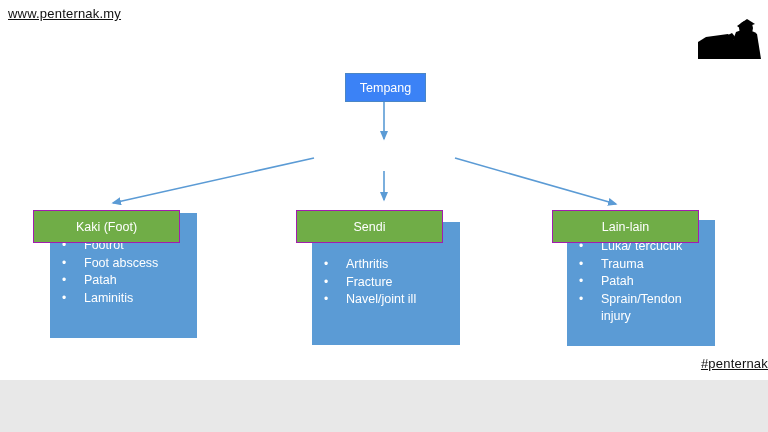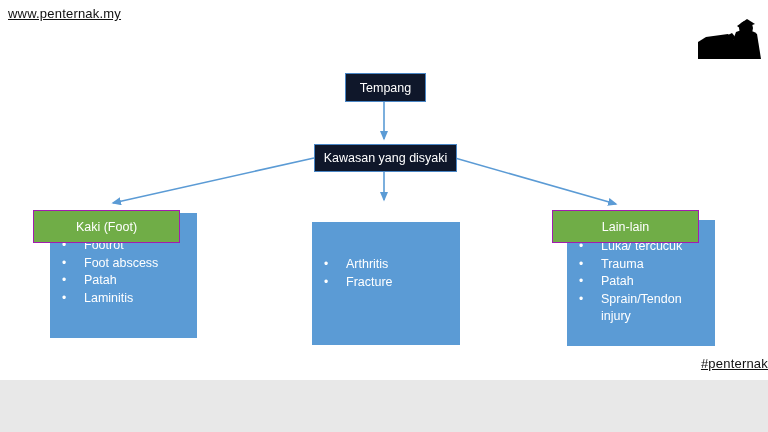--- a/index.html
+++ b/index.html
@@ -9,21 +9,21 @@
   .url{left:8px;top:6px;}
   .tag-left{left:8px;bottom:9px;}
   .tag-center{left:0;right:0;bottom:9px;text-align:right;}
   .tag-right{right:4px;bottom:9px;}
 
   .logo{position:absolute;left:696px;top:16px;width:68px;height:48px;}
 
   .connectors{position:absolute;left:0;top:0;width:768px;height:432px;z-index:1;pointer-events:none;}
 
   .node{position:absolute;display:flex;align-items:center;justify-content:center;
-        background:#0f172a;border:1.5px solid #4A86C5;color:#ffffff;font-size:12.5px;z-index:2;}
+        background:#3b82f6;border:1.5px solid #4A86C5;color:#ffffff;font-size:12.5px;z-index:2;}
   .node-root{left:345px;top:73px;width:79px;height:27px;}
   .node-hub{left:314px;top:144px;width:141px;height:26px;}
 
   .branch-head{position:absolute;top:210px;width:145px;height:31px;display:flex;align-items:center;justify-content:center;
         background:#70AD47;border:1px solid #a21caf;color:#ffffff;font-size:12.5px;z-index:3;}
   .bh-0{left:33px;} .bh-1{left:296px;} .bh-2{left:552px;}
 
   .panel{position:absolute;background:#5B9BD5;z-index:2;}
   .panel-0{left:50px;top:213px;width:147px;height:125px;}
   .panel-1{left:312px;top:222px;width:148px;height:123px;}
@@ -59,38 +59,39 @@
     </defs>
     <g stroke="#5B9BD5" stroke-width="1.6" fill="none">
       <line x1="384" y1="100" x2="384" y2="139" marker-end="url(#ah)"></line>
       <line x1="384" y1="171" x2="384" y2="200" marker-end="url(#ah)"></line>
       <line x1="314" y1="158" x2="113" y2="203" marker-end="url(#ah)"></line>
       <line x1="455" y1="158" x2="616" y2="204" marker-end="url(#ah)"></line>
     </g>
   </svg>
 
   <div class="node node-root">Tempang</div>
-  <div class="node node-hub">Kawasan yang disyaki</div>
 
   <div class="branch-head bh-0">Kaki (Foot)</div>
+  <div class="branch-head bh-1">Sendi</div>
   <div class="branch-head bh-2">Lain-lain</div>
 
   <div class="panel panel-0">
     <ul>
       <li>Footrot</li>
       <li>Foot abscess</li>
       <li>Patah</li>
       <li>Laminitis</li>
     </ul>
   </div>
 
   <div class="panel panel-1">
     <ul>
       <li>Arthritis</li>
       <li>Fracture</li>
+      <li>Navel/joint ill</li>
     </ul>
   </div>
 
   <div class="panel panel-2">
     <ul>
       <li>Luka/ tercucuk</li>
       <li>Trauma</li>
       <li>Patah</li>
       <li>Sprain/Tendon injury</li>
     </ul>

